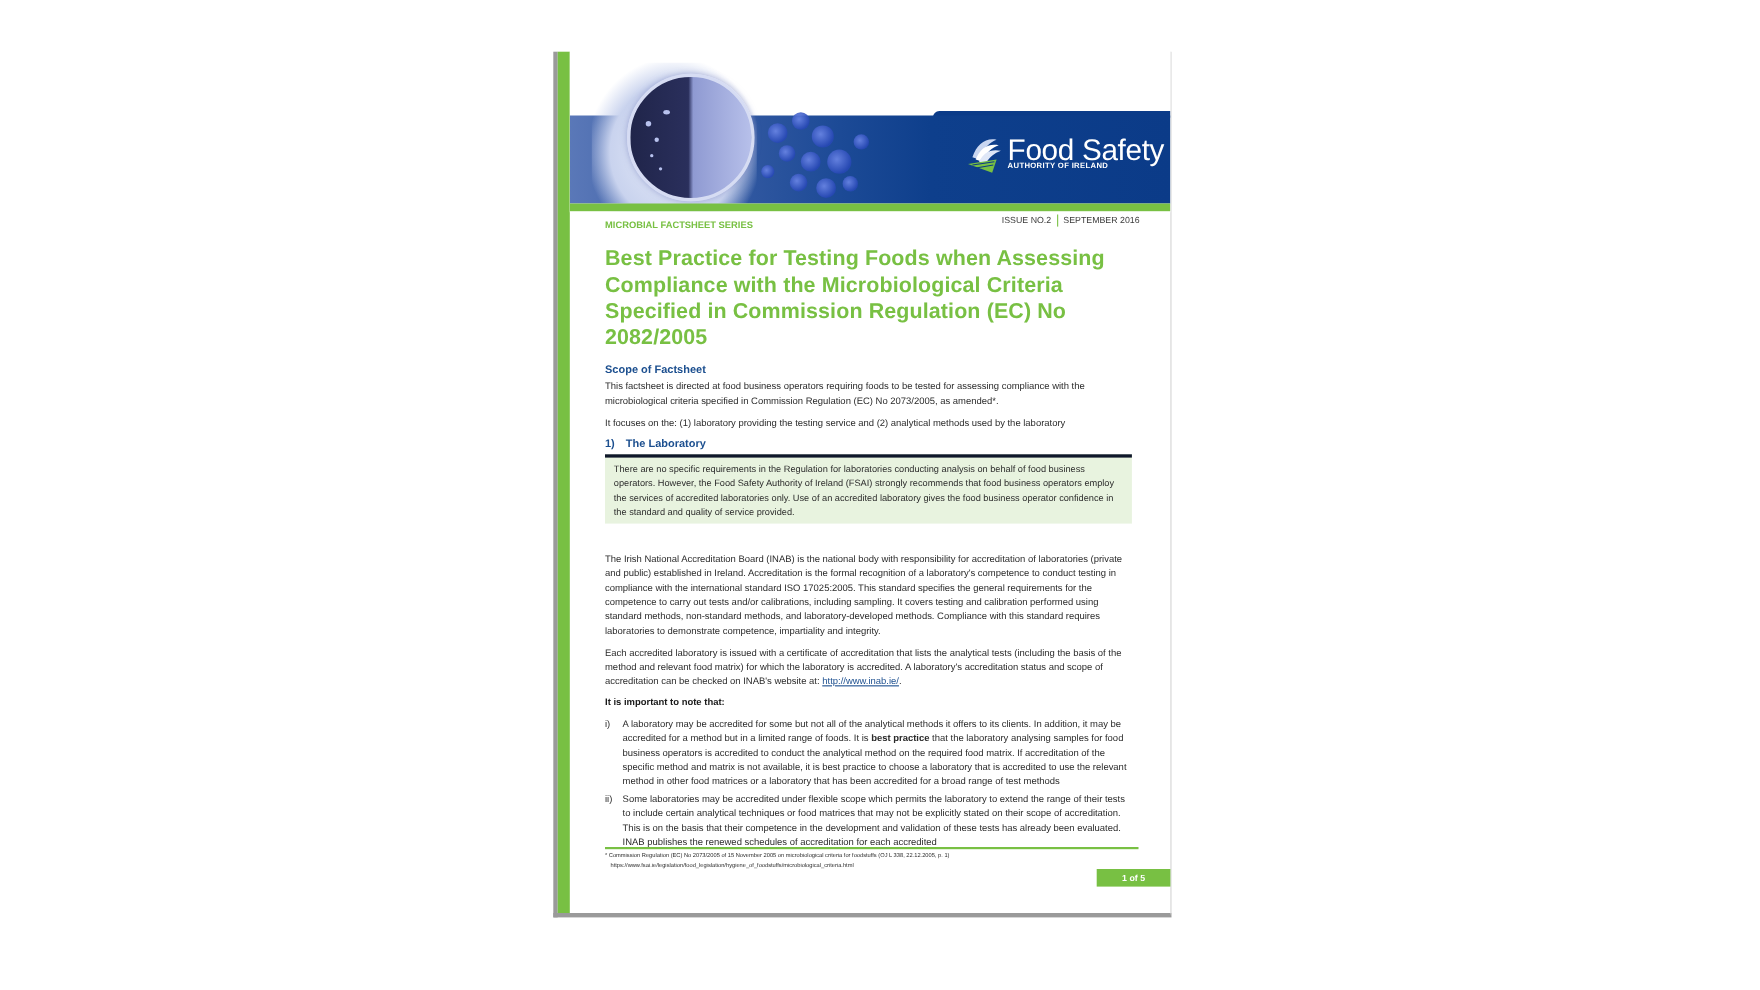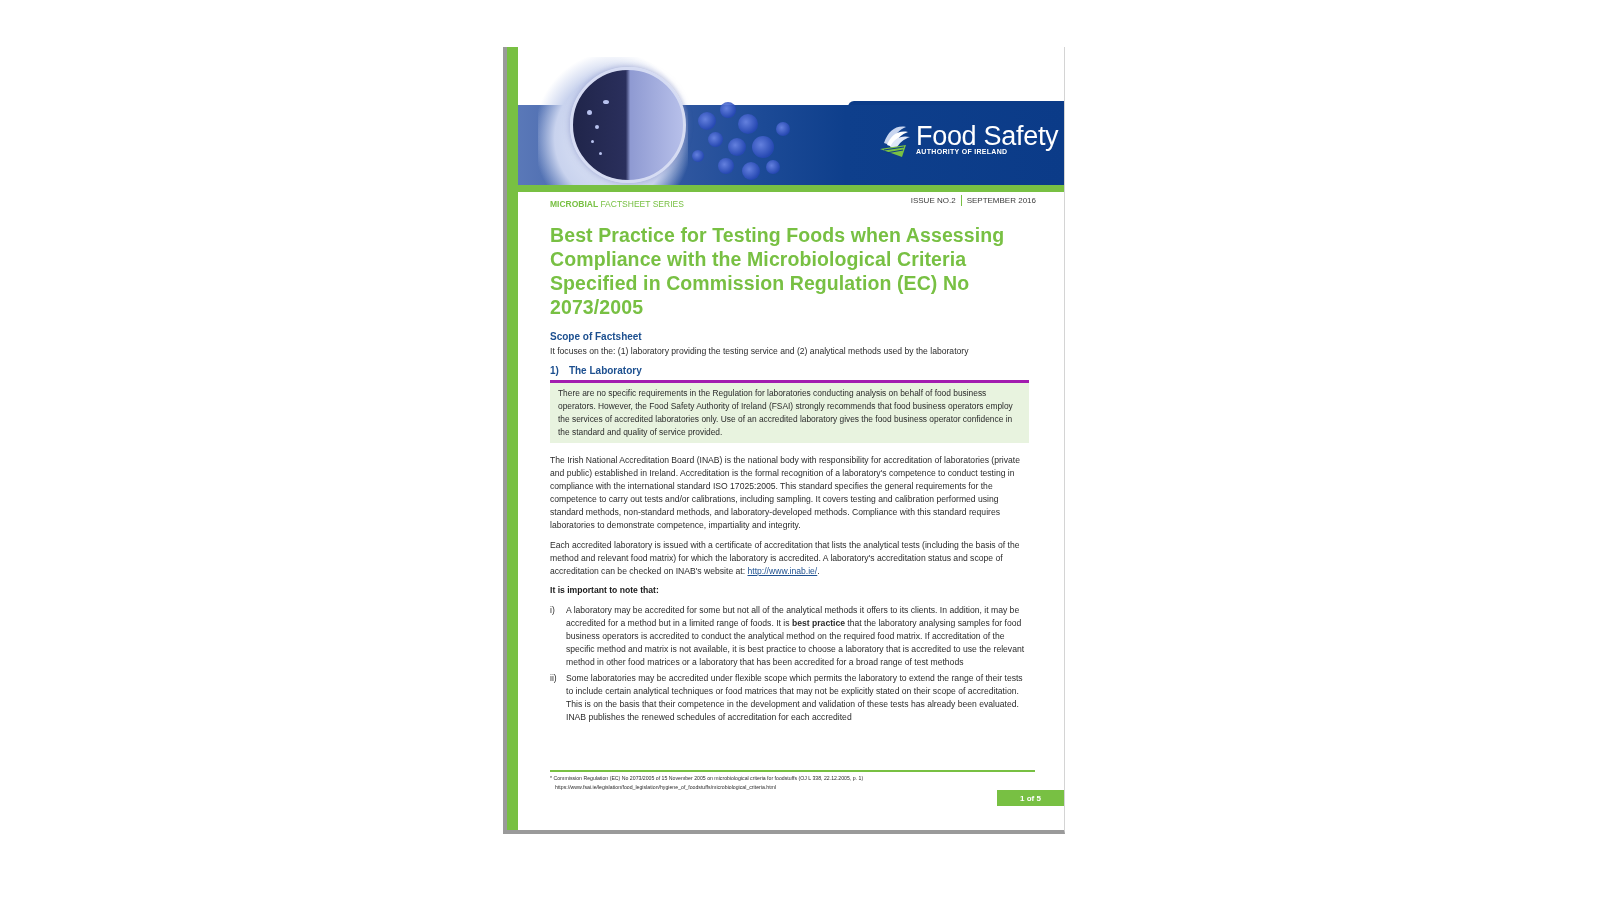--- a/index.html
+++ b/index.html
@@ -53,33 +53,33 @@
   }
   .logo-mark { width:34px; height:36px; position:relative; }
   .logo-text { margin-left:4px; color:#ffffff; }
   .logo-title { font-size:27px; line-height:21px; letter-spacing:-0.3px; }
   .logo-sub { font-size:7px; font-weight:bold; letter-spacing:0.3px; line-height:9px; }
 
   .content { position:absolute; left:43px; right:35px; top:146px; }
   .series-row { position:relative; height:20px; margin-top:2px; }
   .series { position:absolute; left:0; top:4px; font-size:8.5px; font-weight:bold; }
   .series .a { color:#78c043; }
-  .series .b { color:#78c043; font-weight:normal;margin-top:20px; }
+  .series .b { color:#78c043; font-weight:bold;margin-top:20px; }
   .issue { position:absolute; right:-7px; top:0px; font-size:8px; color:#3a3a3a; display:flex; align-items:center;justify-content:center; }
   .issue .sep { display:inline-block; width:1px; height:11px; background:#78c043; margin:0 5px; }
   .title {
     color:#78c043; font-weight:bold; font-size:19.5px; line-height:24px; margin-top:8px;
     letter-spacing:0.1px;
   }
   h3 { font-size:10px; color:#1c4f8f; margin:12px 0 3px 0; }
   p { font-size:8.6px; line-height:13px; color:#2b2b2b; margin:0 0 7px 0; }
   .lab-heading { font-size:10px; color:#1c4f8f; font-weight:bold; margin:4px 0 4px 0; }
   .lab-heading .num { margin-right:10px; }
   .notebox {
-    background:#e8f3df; border-top:3px solid #a21caf; padding:4px 8px 4px 8px; margin:0 0 11px 0;
+    background:#e8f3df; border-top:3px solid #0f172a; padding:4px 8px 4px 8px; margin:0 0 26px 0;
   }
   .notebox p { margin:0; font-size:8.4px; line-height:13px; }
   a.link { color:#1c4f8f; }
   .strong { font-weight:bold; color:#1a1a1a; font-size:8.6px; margin:0 0 9px 0; }
   ol.roman { list-style:none; padding:0; margin:0; }
   ol.roman li { position:relative; padding-left:16px; font-size:8.6px; line-height:13px; color:#2b2b2b; margin-bottom:3px; }
   ol.roman li .marker { position:absolute; left:0; top:0; }
   .footnote-rule { position:absolute; left:43px; width:485px; top:723px; height:2px; background:#78c043; }
   .footnote { position:absolute; left:43px; top:727px; width:480px; font-size:5.2px; line-height:9px; color:#2b2b2b; }
   .page-badge {
@@ -141,23 +141,24 @@
         <span class="a">MICROBIAL</span>
         <span class="b">FACTSHEET SERIES</span>
       </div>
       <div class="issue">
         <span>ISSUE NO.2</span>
         <span class="sep"></span>
         <span>SEPTEMBER 2016</span>
       </div>
     </div>
 
-    <div class="title">Best Practice for Testing Foods when Assessing Compliance with the Microbiological Criteria Specified in Commission Regulation (EC) No 2073/2005</div>
+    <div class="title">Best Practice for Testing Foods when Assessing Compliance with the Microbiological Criteria Specified in Commission Regulation (EC) No 2082/2005</div>
 
     <h3>Scope of Factsheet</h3>
+    <p>This factsheet is directed at food business operators requiring foods to be tested for assessing compliance with the microbiological criteria specified in Commission Regulation (EC) No 2073/2005, as amended*.</p>
     <p>It focuses on the: (1) laboratory providing the testing service and (2) analytical methods used by the laboratory</p>
 
     <div class="lab-heading">
       <span class="num">1)</span><span>The Laboratory</span>
     </div>
 
     <div class="notebox">
       <p>There are no specific requirements in the Regulation for laboratories conducting analysis on behalf of food business operators. However, the Food Safety Authority of Ireland (FSAI) strongly recommends that food business operators employ the services of accredited laboratories only. Use of an accredited laboratory gives the food business operator confidence in the standard and quality of service provided.</p>
     </div>
 

